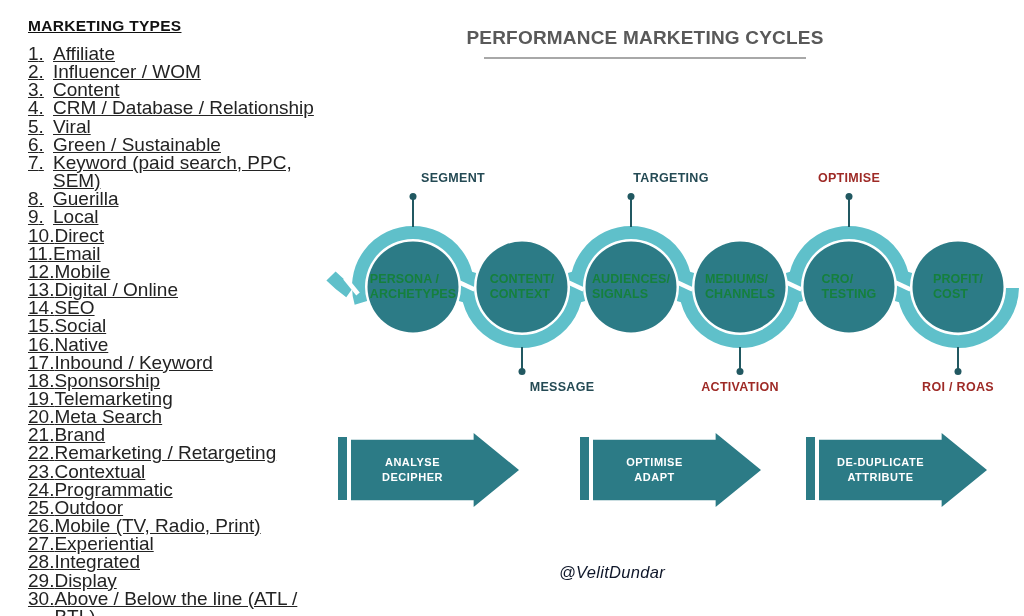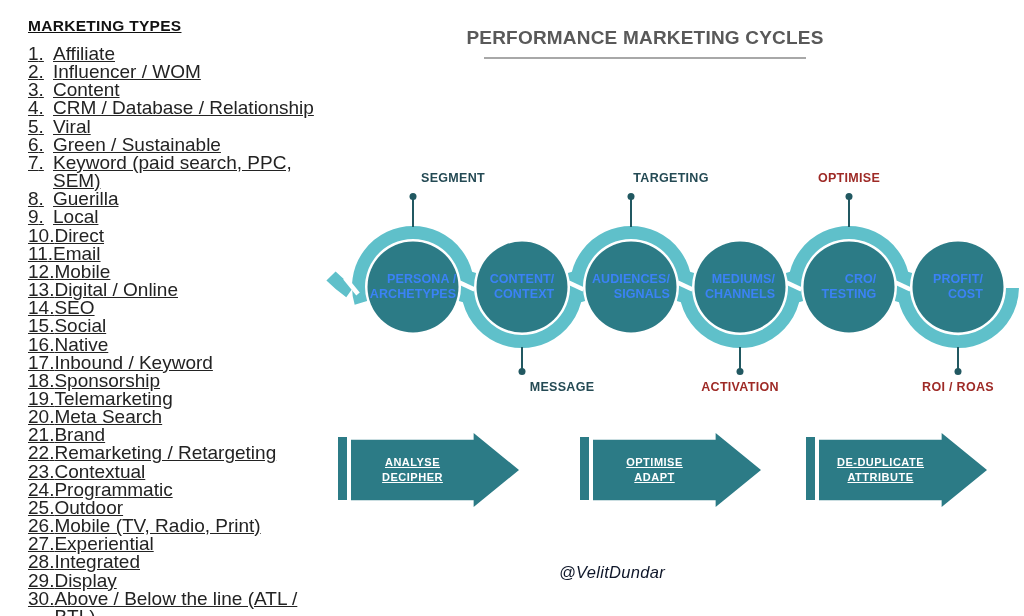--- a/index.html
+++ b/index.html
@@ -42,22 +42,22 @@
   
   svg.diagram{position:absolute;left:0;top:0;}
   .wave-seg{stroke:var(--wave);stroke-width:13;fill:none;}
   .gap-slash{stroke:#ffffff;stroke-width:4.5;fill:none;}
   .stage-circle{fill:var(--circle);}
   .stem{stroke:var(--stem);stroke-width:2;}
   .stem-dot{fill:var(--stem);}
 
   .circle-label{
     position:absolute;width:96px;height:92px;top:241px;
-    display:flex;align-items:center;justify-content:center;text-align:right;
-    color:#3b82f6;font-weight:bold;font-size:12.5px;line-height:1.24;
+    display:flex;align-items:center;justify-content:center;text-align:left;
+    color:#15803d;font-weight:bold;font-size:12.5px;line-height:1.24;
     white-space:pre-line;letter-spacing:.1px;
   }
   .cycle-label{
     position:absolute;transform:translateX(-50%);
     font-size:12.5px;font-weight:bold;letter-spacing:.3px;white-space:nowrap;
   }
   .cycle-label.top{top:171px;}
   .cycle-label.bottom{top:380px;}
   .cycle-label.teal{color:var(--label_teal);margin-left:40px;}
   .cycle-label.red{color:var(--label_red);}
@@ -68,21 +68,21 @@
     position:absolute;left:0;top:4px;width:9px;height:63px;background:var(--arrow);
   }
   .arrow-group .shape{
     position:absolute;left:13px;top:0;width:168px;height:74px;background:var(--arrow);
     clip-path:polygon(0% 9%,73% 9%,73% 0%,100% 50%,73% 100%,73% 91%,0% 91%);
   }
   .arrow-group .arrow-label{
     position:absolute;left:13px;top:0;width:123px;height:74px;
     display:flex;align-items:center;justify-content:center;text-align:center;
     color:#fff;font-size:11px;font-weight:bold;letter-spacing:.5px;
-    line-height:1.35;white-space:pre-line;text-decoration:underline;
+    line-height:1.35;white-space:pre-line;
   }
 
   
   .credit{
     position:absolute;left:559px;top:563px;
     font-size:16.5px;font-style:italic;color:#0f172a;letter-spacing:.3px;
   }
 </style>
 </head>
 <body>

